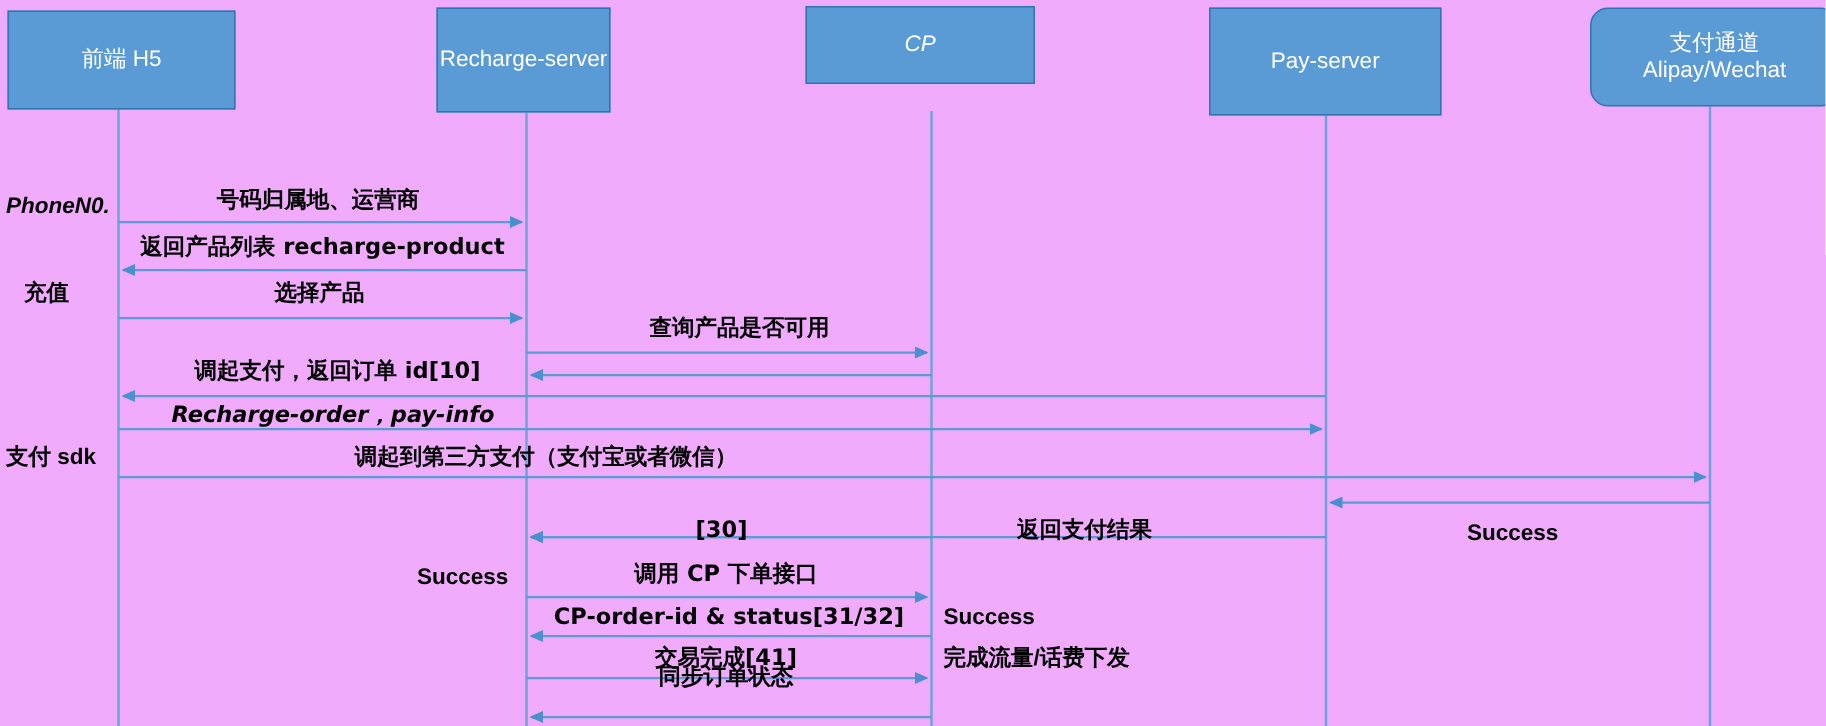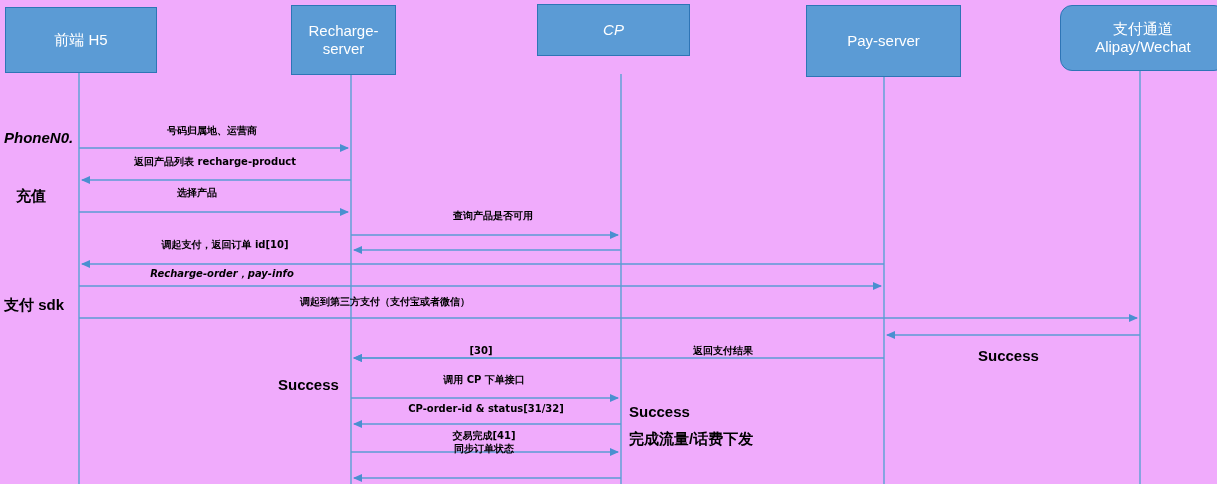--- a/index.html
+++ b/index.html
@@ -16,21 +16,21 @@
     justify-content:center;
     text-align:center;
     line-height:1.22;
     font-size:15px;
     box-sizing:border-box;
   }
   .actor-box span{display:block;width:100%;}
   .msg-label{
     position:absolute;
     color:#000000;
-    font-size:10px;
+    font-size:15px;
     font-weight:bold;
     white-space:nowrap;
     line-height:1;
   }
   .msg-label.cn{font-family:"DejaVu Sans","Liberation Sans",sans-serif;font-weight:bold;}
   .side-label{
     position:absolute;
     color:#000000;
     font-size:15px;
     font-weight:bold;
@@ -72,41 +72,41 @@
         <line x1="621" x2="354" y1="424" y2="424" stroke="#5b9bd5" stroke-width="1.5" marker-end="url(#arrowR)"></line>
         <line x1="351" x2="618" y1="452" y2="452" stroke="#5b9bd5" stroke-width="1.5" marker-end="url(#arrowR)"></line>
         <line x1="621" x2="354" y1="478" y2="478" stroke="#5b9bd5" stroke-width="1.5" marker-end="url(#arrowR)"></line>
       </g>
   </svg>
 
   <div id="actors">
       <div class="actor-box" style="left: 5px; top: 7px; width: 152px; height: 66px; background: rgb(91, 155, 213); border-color: rgb(46, 117, 182); color: rgb(255, 255, 255);">
         <span>前端 H5</span>
       </div>
-      <div class="actor-box" style="left: 291px; top: 5px; width: 105px; height: 70px; background: rgb(91, 155, 213); border-color: rgb(46, 117, 182); color: rgb(255, 255, 255);">
+      <div class="actor-box" style="left: 291px; top: 5px; width: 116px; height: 70px; background: rgb(91, 155, 213); border-color: rgb(46, 117, 182); color: rgb(255, 255, 255);">
         <span>Recharge-server</span>
       </div>
       <div class="actor-box" style="left: 537px; top: 4px; width: 153px; height: 52px; background: rgb(91, 155, 213); border-color: rgb(46, 117, 182); color: rgb(255, 255, 255); font-style: italic;">
         <span>CP</span>
       </div>
       <div class="actor-box" style="left: 806px; top: 5px; width: 155px; height: 72px; background: rgb(91, 155, 213); border-color: rgb(46, 117, 182); color: rgb(255, 255, 255);">
         <span>Pay-server</span>
       </div>
       <div class="actor-box" style="left: 1060px; top: 5px; width: 166px; height: 66px; background: rgb(91, 155, 213); border-color: rgb(46, 117, 182); color: rgb(255, 255, 255); border-radius: 12px;">
         <span>支付通道<br>Alipay/Wechat</span>
       </div>
     </div>
   <div id="labels">
       <div class="msg-label center cn" style="left: 212px; top: 126px; color: rgb(0, 0, 0);">号码归属地、运营商</div>
       <div class="msg-label center cn" style="left: 215px; top: 157px; color: rgb(0, 0, 0);">返回产品列表 recharge-product</div>
-      <div class="msg-label center cn" style="left: 197px; top: 188px; color: rgb(0, 0, 0);">选择产品</div>
+      <div class="msg-label center cn" style="left: 213px; top: 188px; color: rgb(0, 0, 0);">选择产品</div>
       <div class="msg-label center cn" style="left: 493px; top: 211px; color: rgb(0, 0, 0);">查询产品是否可用</div>
       <div class="msg-label center cn" style="left: 225px; top: 240px; color: rgb(0, 0, 0); text-align: right;">调起支付，返回订单 id[10]</div>
       <div class="msg-label center cn" style="left: 222px; top: 269px; color: rgb(0, 0, 0); font-style: italic;">Recharge-order，pay-info</div>
-      <div class="msg-label center cn" style="left: 385px; top: 297px; color: rgb(0, 0, 0);">调起到第三方支付（支付宝或者微信）</div>
+      <div class="msg-label center cn" style="left: 364px; top: 297px; color: rgb(0, 0, 0);">调起到第三方支付（支付宝或者微信）</div>
       <div class="msg-label center cn" style="left: 481px; top: 346px; color: rgb(0, 0, 0);">[30]</div>
       <div class="msg-label center cn" style="left: 723px; top: 346px; color: rgb(0, 0, 0);">返回支付结果</div>
       <div class="msg-label center cn" style="left: 484px; top: 375px; color: rgb(0, 0, 0);">调用 CP 下单接口</div>
       <div class="msg-label center cn" style="left: 486px; top: 404px; color: rgb(0, 0, 0);">CP-order-id &amp; status[31/32]</div>
       <div class="msg-label center cn" style="left: 484px; top: 431px; color: rgb(0, 0, 0);">交易完成[41]</div>
       <div class="msg-label center cn" style="left: 484px; top: 444px; color: rgb(0, 0, 0); text-align: right;">同步订单状态</div>
     </div>
   <div id="annots">
       <div class="side-label cn" style="left: 4px; top: 130px; color: rgb(0, 0, 0); font-style: italic;">PhoneN0.</div>
       <div class="side-label cn" style="left: 16px; top: 188px; color: rgb(0, 0, 0);">充值</div>

